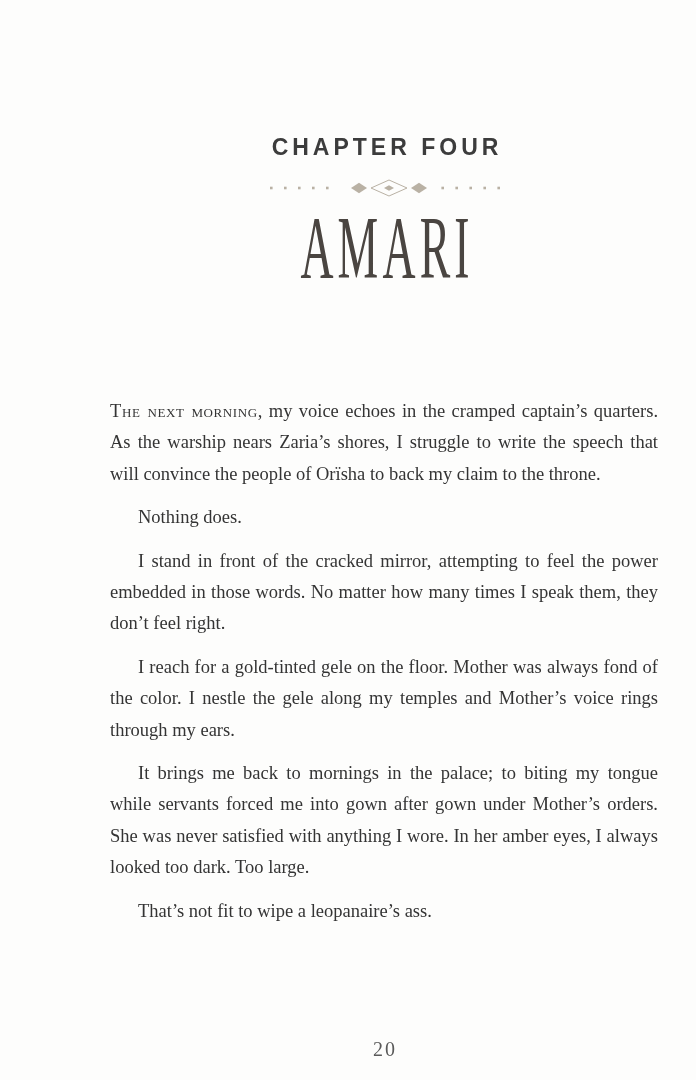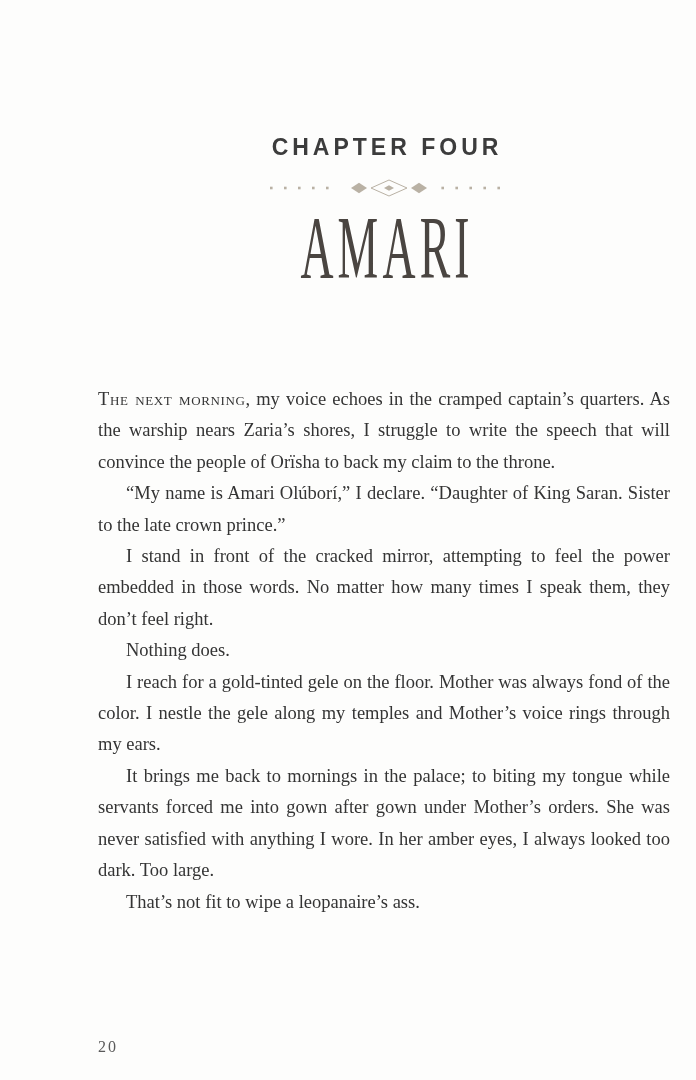--- a/index.html
+++ b/index.html
@@ -54,29 +54,29 @@
     white-space:nowrap;
   }
   .body-text {
     position:absolute;
     top:384px; left:98px; width:572px;
     font-size:18.5px;
     line-height:31.4px;
     color:var(--body-text);
     text-align:justify;
   }
-  .para { margin:0; }
+  .para { margin:12px; }
   .para.indent { text-indent:28px; }
   .para.italic { text-align:left; }
   .smallcaps { font-variant:small-caps; letter-spacing:0.6px; }
   .page-number {
     position:absolute;
     top:1038px; left:98px; width:574px;
-    text-align:left;
-    font-size:16px;
+    text-align:center;
+    font-size:20px;
     letter-spacing:2px;
     color:var(--page-number);
   }
 </style>
 </head>
 <body>
 
 <div class="page">
 
   <div class="chapter-label">CHAPTER FOUR</div>
@@ -99,23 +99,22 @@
         <rect x="228.4" y="9.7" width="2.6" height="2.6"></rect>
       </g>
       <polygon points="102,11 120,3 138,11 120,19" fill="none" stroke="currentColor" stroke-width="1"></polygon>
     </svg>
   </div>
 
   <div class="chapter-title">AMARI</div>
 
   <div class="body-text">
       <p class="para"><span class="smallcaps">The next morning</span>, my voice echoes in the cramped captain’s quarters. As the warship nears Zaria’s shores, I struggle to write the speech that will convince the people of Orïsha to back my claim to the throne.</p>
-      <p class="para indent">“My name is Amari Olúborí,” I declare. “Daughter of King Saran. Sister to the late crown prince.”</p>
+      <p class="para indent">Nothing does.</p>
       <p class="para indent">I stand in front of the cracked mirror, attempting to feel the power embedded in those words. No matter how many times I speak them, they don’t feel right.</p>
-      <p class="para indent">Nothing does.</p>
       <p class="para indent">I reach for a gold-tinted gele on the floor. Mother was always fond of the color. I nestle the gele along my temples and Mother’s voice rings through my ears.</p>
       <p class="para indent">It brings me back to mornings in the palace; to biting my tongue while servants forced me into gown after gown under Mother’s orders. She was never satisfied with anything I wore. In her amber eyes, I always looked too dark. Too large.</p>
       <p class="para indent italic">That’s not fit to wipe a leopanaire’s ass.</p>
     </div>
 
   <div class="page-number">20</div>
 
 </div>
 
 </body></html>

